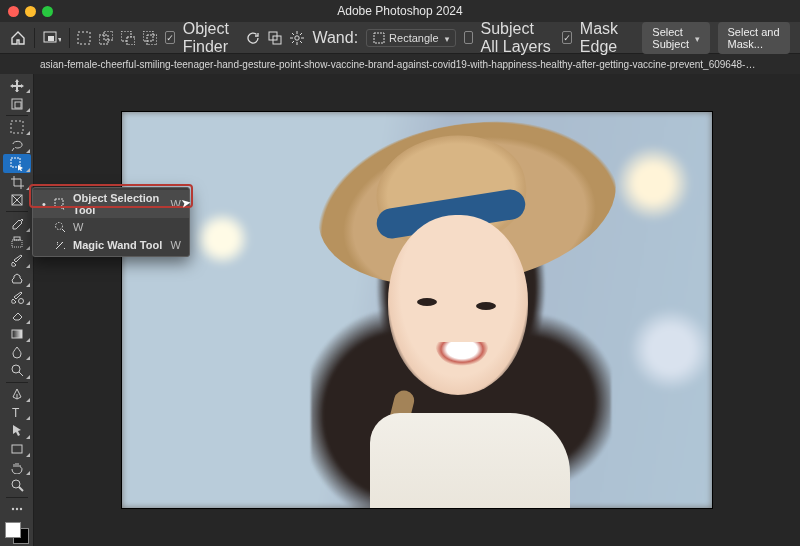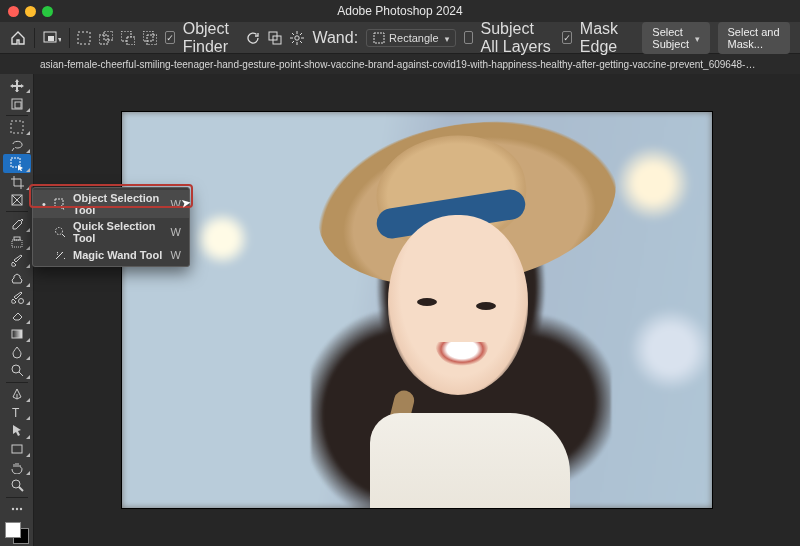--- a/index.html
+++ b/index.html
@@ -423,21 +423,20 @@
       <span class="fly-key">W</span>
     </div>
     <div class="fly-item">
       <span class="fly-dot"></span>
       <span class="fly-icon">
           <svg width="12" height="12">
             <circle cx="5" cy="5" r="3.5" fill="none" stroke="#ddd" stroke-dasharray="1.5 1.5"></circle>
             <path d="M8 8l3 3" stroke="#ddd"></path>
           </svg>
         </span>
-      <span class="fly-label">Quick Selection Tool</span>
       <span class="fly-key">W</span>
     </div>
     <div class="fly-item">
       <span class="fly-dot"></span>
       <span class="fly-icon">
           <svg width="12" height="12">
             <path d="M2 10l7-7m-6 0l1 1m6 5l1 1m-3-7l.5 1M3 5l1 .5" stroke="#ddd"></path>
           </svg>
         </span>
       <span class="fly-label">Magic Wand Tool</span>

